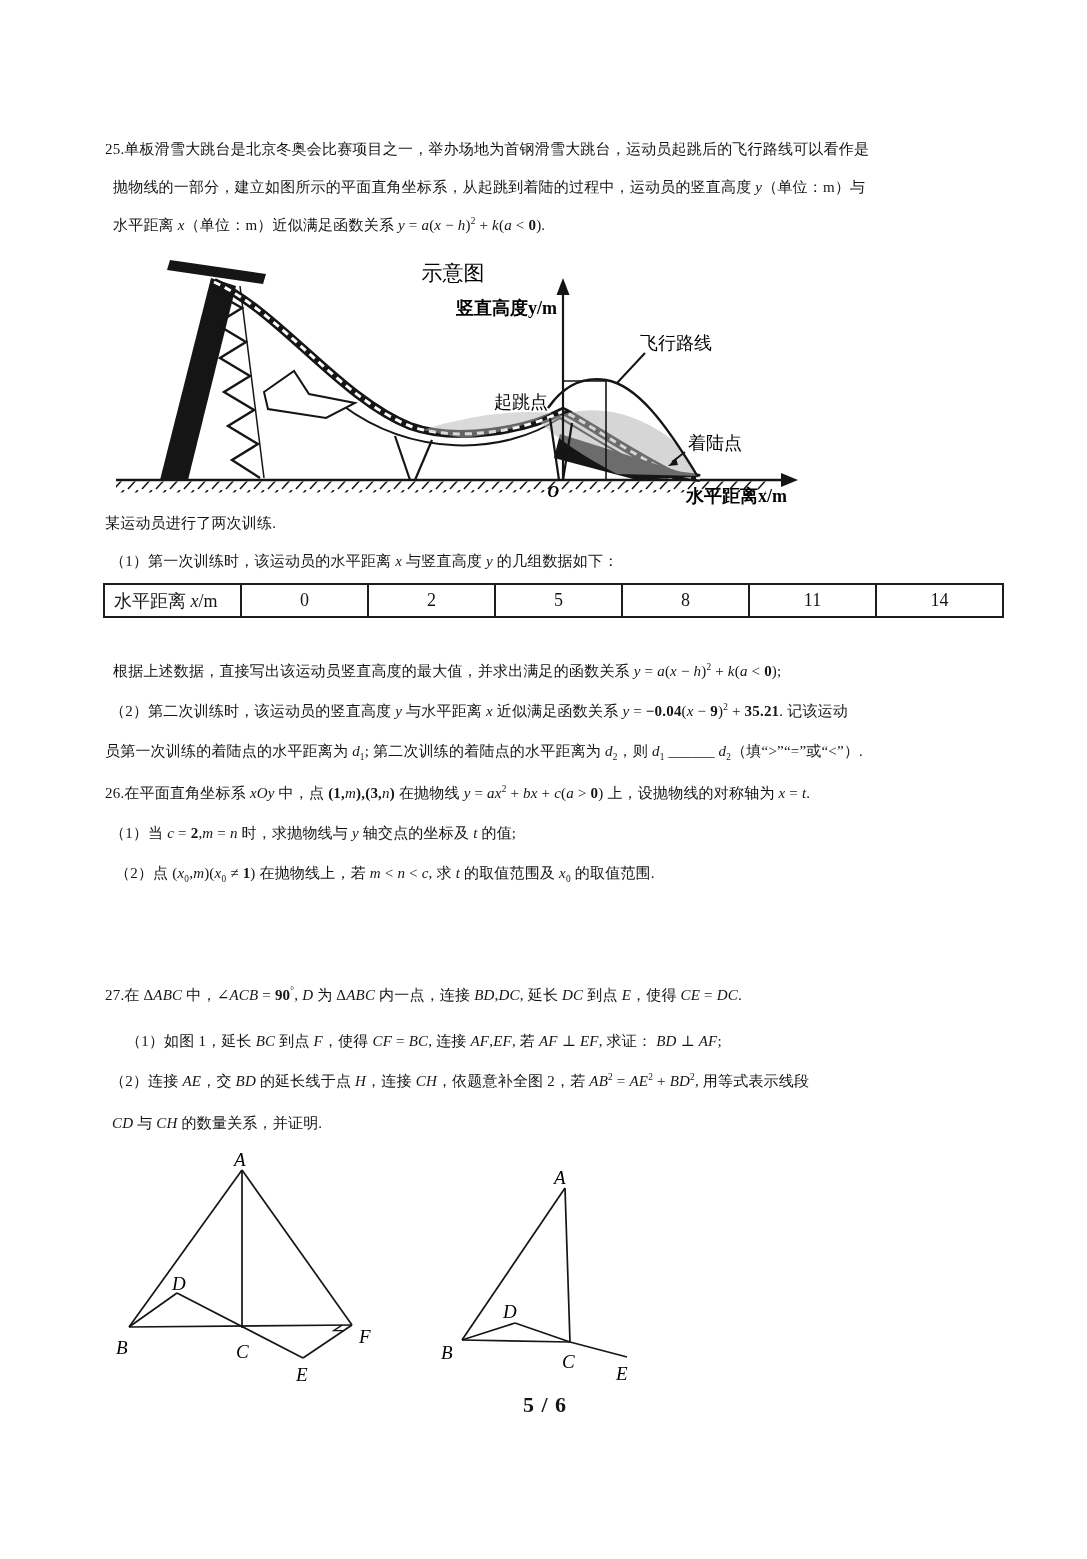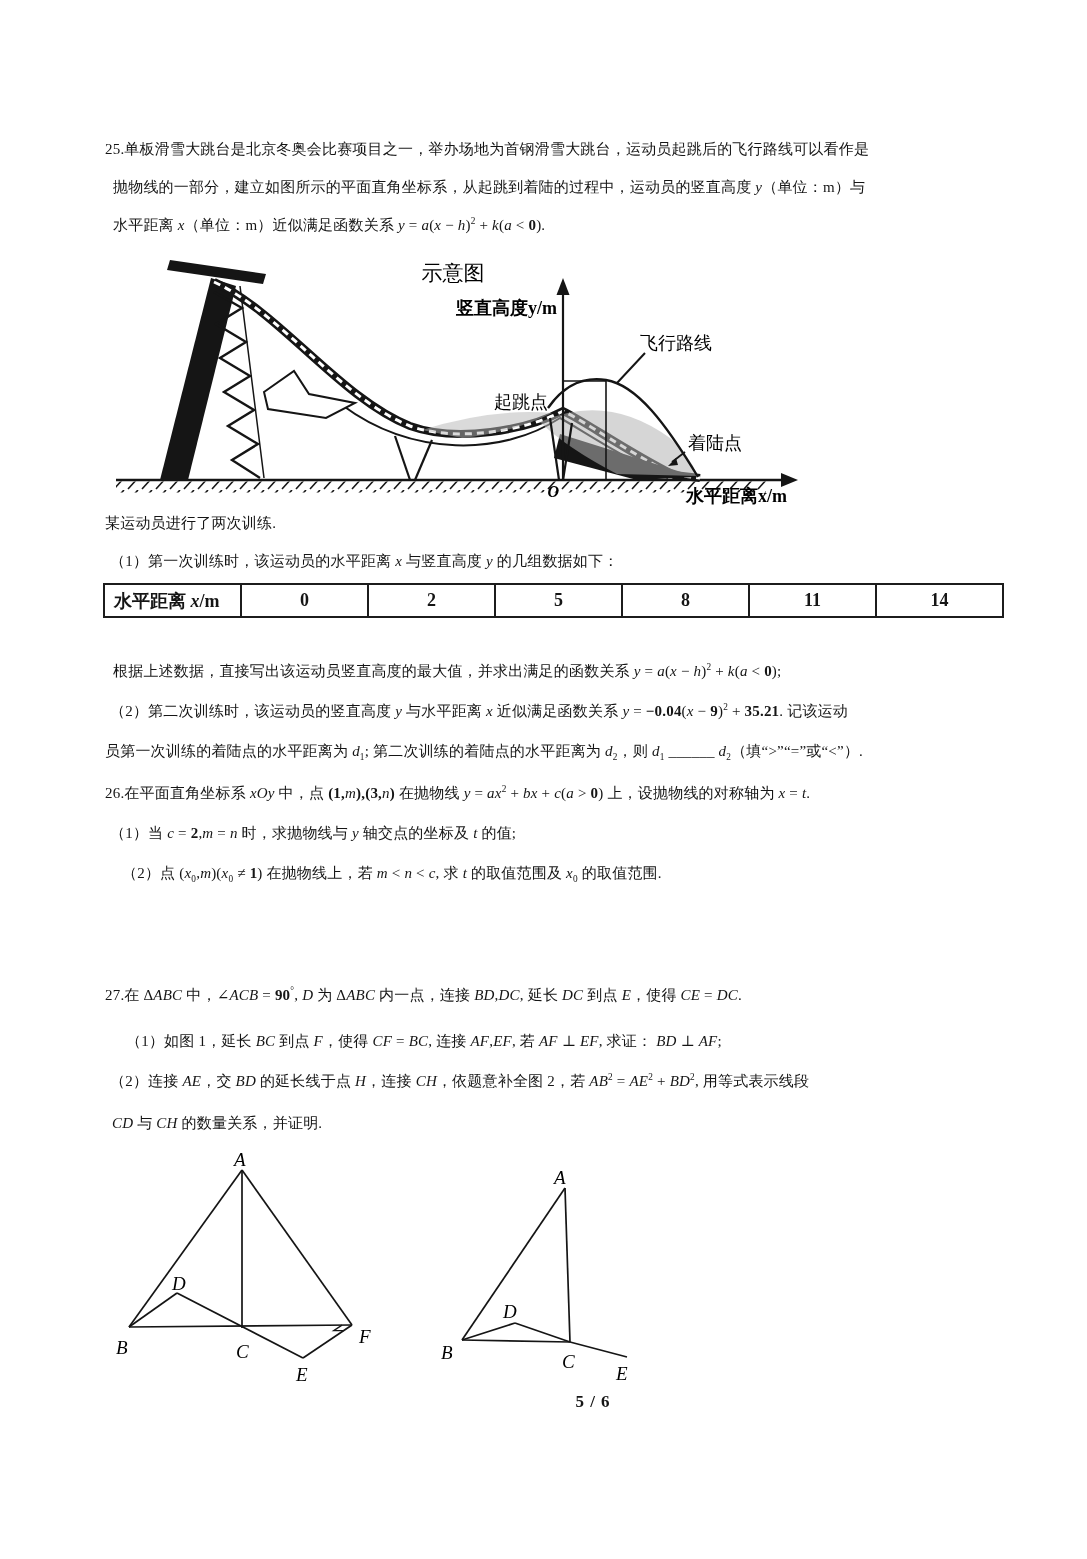--- a/index.html
+++ b/index.html
@@ -11,32 +11,32 @@
   .line{
     position:absolute;font-size:15px;line-height:26px;white-space:nowrap;
     letter-spacing:0.2px;
   }
   .line i{font-style:italic;}
   .line b{font-weight:bold;}
   sup{font-size:0.62em;vertical-align:super;line-height:0;}
   sub{font-size:0.62em;vertical-align:sub;line-height:0;}
   table.dtable{
     position:absolute;left:103px;top:583px;border-collapse:collapse;
-    table-layout:fixed;width:876px;font-weight:bold;
+    table-layout:fixed;width:876px;
   }
   table.dtable td{
     border:2px solid #1c1c1c;height:31px;font-size:18px;
     text-align:center;padding:0;white-space:nowrap;
   }
   table.dtable td.hd{width:126px;text-align:left;padding-left:9px;}
   table.dtable td.dc{width:125px;}
   svg text{font-family:"Liberation Serif","DejaVu Serif",serif;}
   .footer{
     position:absolute;left:545px;top:1392px;transform:translateX(-50%);
-    font-size:17px;font-weight:bold;letter-spacing:1px;margin-left:48px;
+    font-size:22px;font-weight:bold;letter-spacing:1px;
   }
 </style>
 </head>
 <body>
 
 <div class="line" style="left:105px;top:136px">25.单板滑雪大跳台是北京冬奥会比赛项目之一，举办场地为首钢滑雪大跳台，运动员起跳后的飞行路线可以看作是</div>
 <div class="line" style="left:113px;top:174px">抛物线的一部分，建立如图所示的平面直角坐标系，从起跳到着陆的过程中，运动员的竖直高度 <i>y</i>（单位：m）与</div>
 <div class="line" style="left:113px;top:212px">水平距离 <i>x</i>（单位：m）近似满足函数关系 <i>y</i> = <i>a</i>(<i>x</i> − <i>h</i>)<sup>2</sup> + <i>k</i>(<i>a</i> &lt; <b>0</b>).</div>
 
 <svg style="position:absolute;left:112px;top:250px" width="690" height="260" viewBox="0 0 690 260">
@@ -113,21 +113,21 @@
   </tr>
 </tbody>
   </table>
 
 <div class="line" style="left:113px;top:658px">根据上述数据，直接写出该运动员竖直高度的最大值，并求出满足的函数关系 <i>y</i> = <i>a</i>(<i>x</i> − <i>h</i>)<sup>2</sup> + <i>k</i>(<i>a</i> &lt; <b>0</b>);</div>
 <div class="line" style="left:110px;top:698px">（2）第二次训练时，该运动员的竖直高度 <i>y</i> 与水平距离 <i>x</i> 近似满足函数关系 <i>y</i> = <b>−0.04</b>(<i>x</i> − <b>9</b>)<sup>2</sup> + <b>35.21</b>. 记该运动</div>
 <div class="line" style="left:105px;top:738px">员第一次训练的着陆点的水平距离为 <i>d</i><sub>1</sub>; 第二次训练的着陆点的水平距离为 <i>d</i><sub>2</sub>，则 <i>d</i><sub>1</sub> ______ <i>d</i><sub>2</sub>（填“&gt;”“=”或“&lt;”）.</div>
 
 <div class="line" style="left:105px;top:780px">26.在平面直角坐标系 <i>xOy</i> 中，点 <b>(1,</b><i>m</i><b>),(3,</b><i>n</i><b>)</b> 在抛物线 <i>y</i> = <i>ax</i><sup>2</sup> + <i>bx</i> + <i>c</i>(<i>a</i> &gt; <b>0</b>) 上，设抛物线的对称轴为 <i>x</i> = <i>t</i>.</div>
 <div class="line" style="left:110px;top:820px">（1）当 <i>c</i> = <b>2</b>,<i>m</i> = <i>n</i> 时，求抛物线与 <i>y</i> 轴交点的坐标及 <i>t</i> 的值;</div>
-<div class="line" style="left:122px;top:860px">（2）点 (<i>x</i><sub>0</sub>,<i>m</i>)(<i>x</i><sub>0</sub> ≠ <b>1</b>) 在抛物线上，若 <i>m</i> &lt; <i>n</i> &lt; <i>c</i>, 求 <i>t</i> 的取值范围及 <i>x</i><sub>0</sub> 的取值范围.</div>
+<div class="line" style="left:115px;top:860px">（2）点 (<i>x</i><sub>0</sub>,<i>m</i>)(<i>x</i><sub>0</sub> ≠ <b>1</b>) 在抛物线上，若 <i>m</i> &lt; <i>n</i> &lt; <i>c</i>, 求 <i>t</i> 的取值范围及 <i>x</i><sub>0</sub> 的取值范围.</div>
 
 <div class="line" style="left:105px;top:982px">27.在 Δ<i>ABC</i> 中，∠<i>ACB</i> = <b>90</b><sup>°</sup>, <i>D</i> 为 Δ<i>ABC</i> 内一点，连接 <i>BD</i>,<i>DC</i>, 延长 <i>DC</i> 到点 <i>E</i>，使得 <i>CE</i> = <i>DC</i>.</div>
 <div class="line" style="left:126px;top:1028px">（1）如图 1，延长 <i>BC</i> 到点 <i>F</i>，使得 <i>CF</i> = <i>BC</i>, 连接 <i>AF</i>,<i>EF</i>, 若 <i>AF</i> ⊥ <i>EF</i>, 求证： <i>BD</i> ⊥ <i>AF</i>;</div>
 <div class="line" style="left:110px;top:1068px">（2）连接 <i>AE</i>，交 <i>BD</i> 的延长线于点 <i>H</i>，连接 <i>CH</i>，依题意补全图 2，若 <i>AB</i><sup>2</sup> = <i>AE</i><sup>2</sup> + <i>BD</i><sup>2</sup>, 用等式表示线段</div>
 <div class="line" style="left:112px;top:1110px"><i>CD</i> 与 <i>CH</i> 的数量关系，并证明.</div>
 
 <svg style="position:absolute;left:112px;top:1152px" width="270" height="235" viewBox="0 0 270 235">
   <g stroke="#151515" stroke-width="1.7" fill="none">
     <line x1="17" y1="175" x2="130" y2="18"></line>
     <line x1="130" y1="18" x2="130" y2="176"></line>

